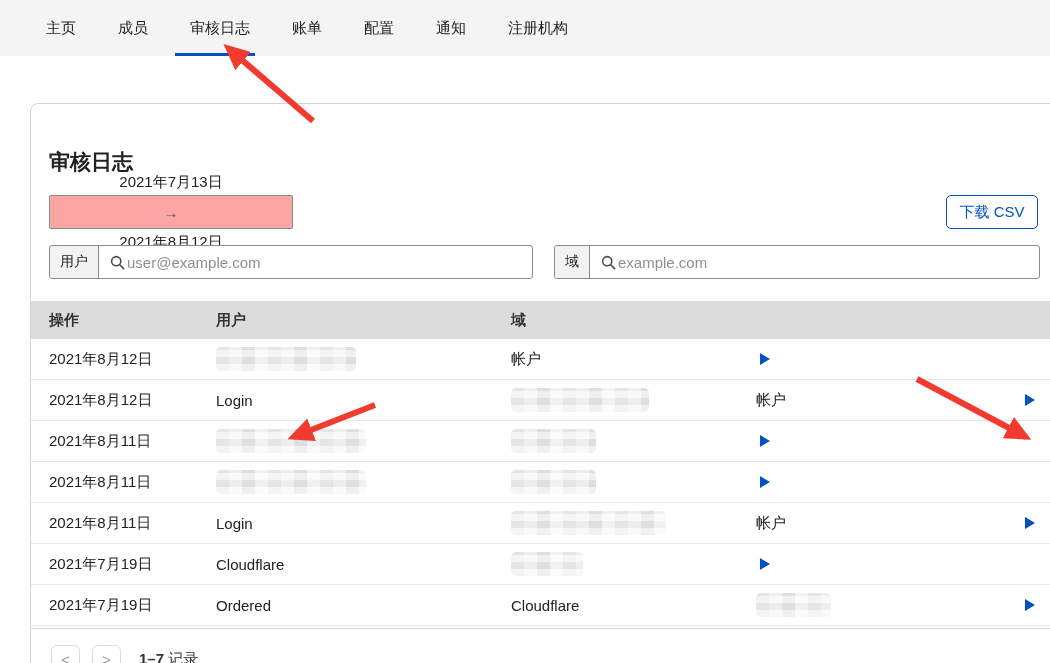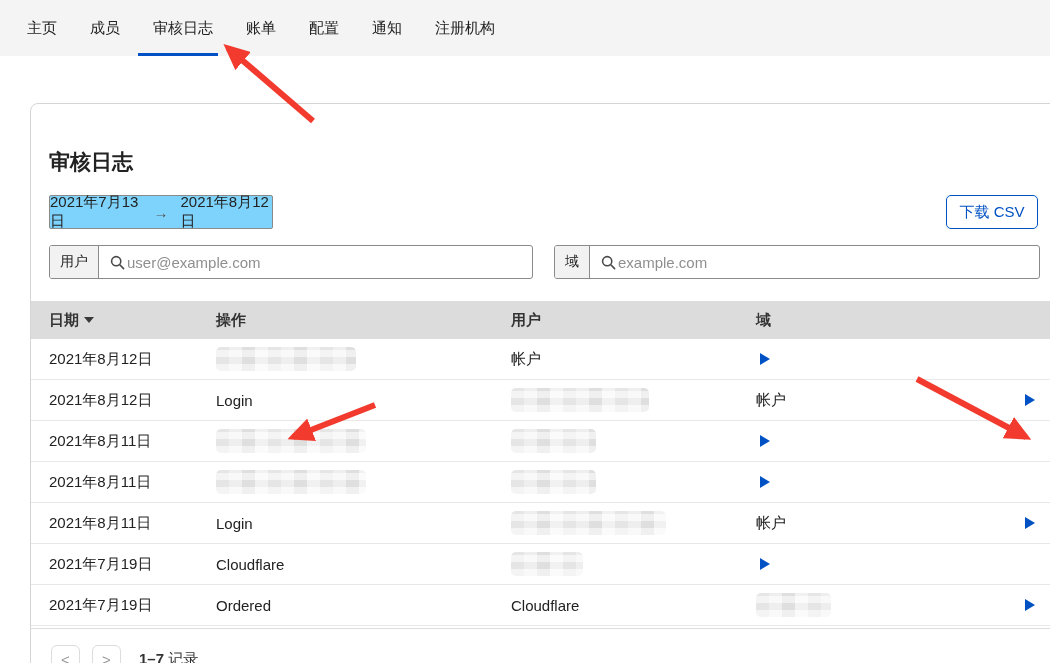--- a/index.html
+++ b/index.html
@@ -13,45 +13,45 @@
   body{
     width:1050px;height:663px;position:relative;overflow:hidden;
     background:#fff;color:#222;
     font-family:"Liberation Sans","DejaVu Sans",sans-serif;
   }
 
   
   .topnav{
     position:absolute;left:0;top:0;width:1050px;height:56px;
     background:var(--nav-bg);display:flex;align-items:stretch;
-    padding-left:25px;gap:29px;
+    padding-left:44px;gap:38px;
   }
   .tab{
     position:relative;display:flex;align-items:center;
     font-size:15px;color:#222;cursor:pointer;padding:0 2px;white-space:nowrap;
   }
   .tab.active::after{
     content:"";position:absolute;left:-13px;right:-3px;bottom:0;height:3px;
     background:var(--accent);
   }
 
   
   .card{
     position:absolute;left:30px;top:103px;width:1041px;height:600px;
     background:#fff;border:1px solid #d5d5d5;border-radius:8px;
   }
   .page-title{
     position:absolute;left:18px;top:30px;
     font-size:21px;font-weight:bold;color:#222;
   }
   .date-range{
-    position:absolute;left:18px;top:91px;height:34px;width:224px;
-    border:1px solid #8a8a8a;border-radius:2px;background:#7dd3fc;
+    position:absolute;left:18px;top:91px;height:34px;width:244px;
+    border:1px solid #8a8a8a;border-radius:2px;background:#fca5a5;
     display:flex;align-items:center;justify-content:center;gap:12px;
-    font-size:15px;color:#222;cursor:pointer;
+    font-size:15px;color:#222;cursor:pointer;flex-direction:column;
   }
   .date-sep{color:#555;font-size:15px;}
   .csv-btn{
     position:absolute;left:915px;top:91px;width:92px;height:34px;
     border:1px solid var(--accent);border-radius:5px;background:#fff;
     color:var(--accent);font-size:15px;display:flex;align-items:center;
     justify-content:center;cursor:pointer;padding:0;
     font-family:Liberation Sans, sans-serif;
   }
 
@@ -171,24 +171,20 @@
             <circle cx="6.2" cy="6.2" r="4.6" fill="none" stroke="#4a4a4a" stroke-width="1.6"></circle>
             <line x1="9.8" y1="9.8" x2="13.6" y2="13.6" stroke="#4a4a4a" stroke-width="1.6" stroke-linecap="round"></line>
           </svg>
       </span>
       <input class="filter-input" placeholder="example.com" style="">
     </div>
   </div>
 
   <div class="audit-table">
     <div class="thead">
-      <div class="th">
-        <span>日期</span>
-        <span class="sort-tri"></span>
-      </div>
       <div class="th">
         <span>操作</span>
       </div>
       <div class="th">
         <span>用户</span>
       </div>
       <div class="th">
         <span>域</span>
       </div>
       <div class="th"></div>

